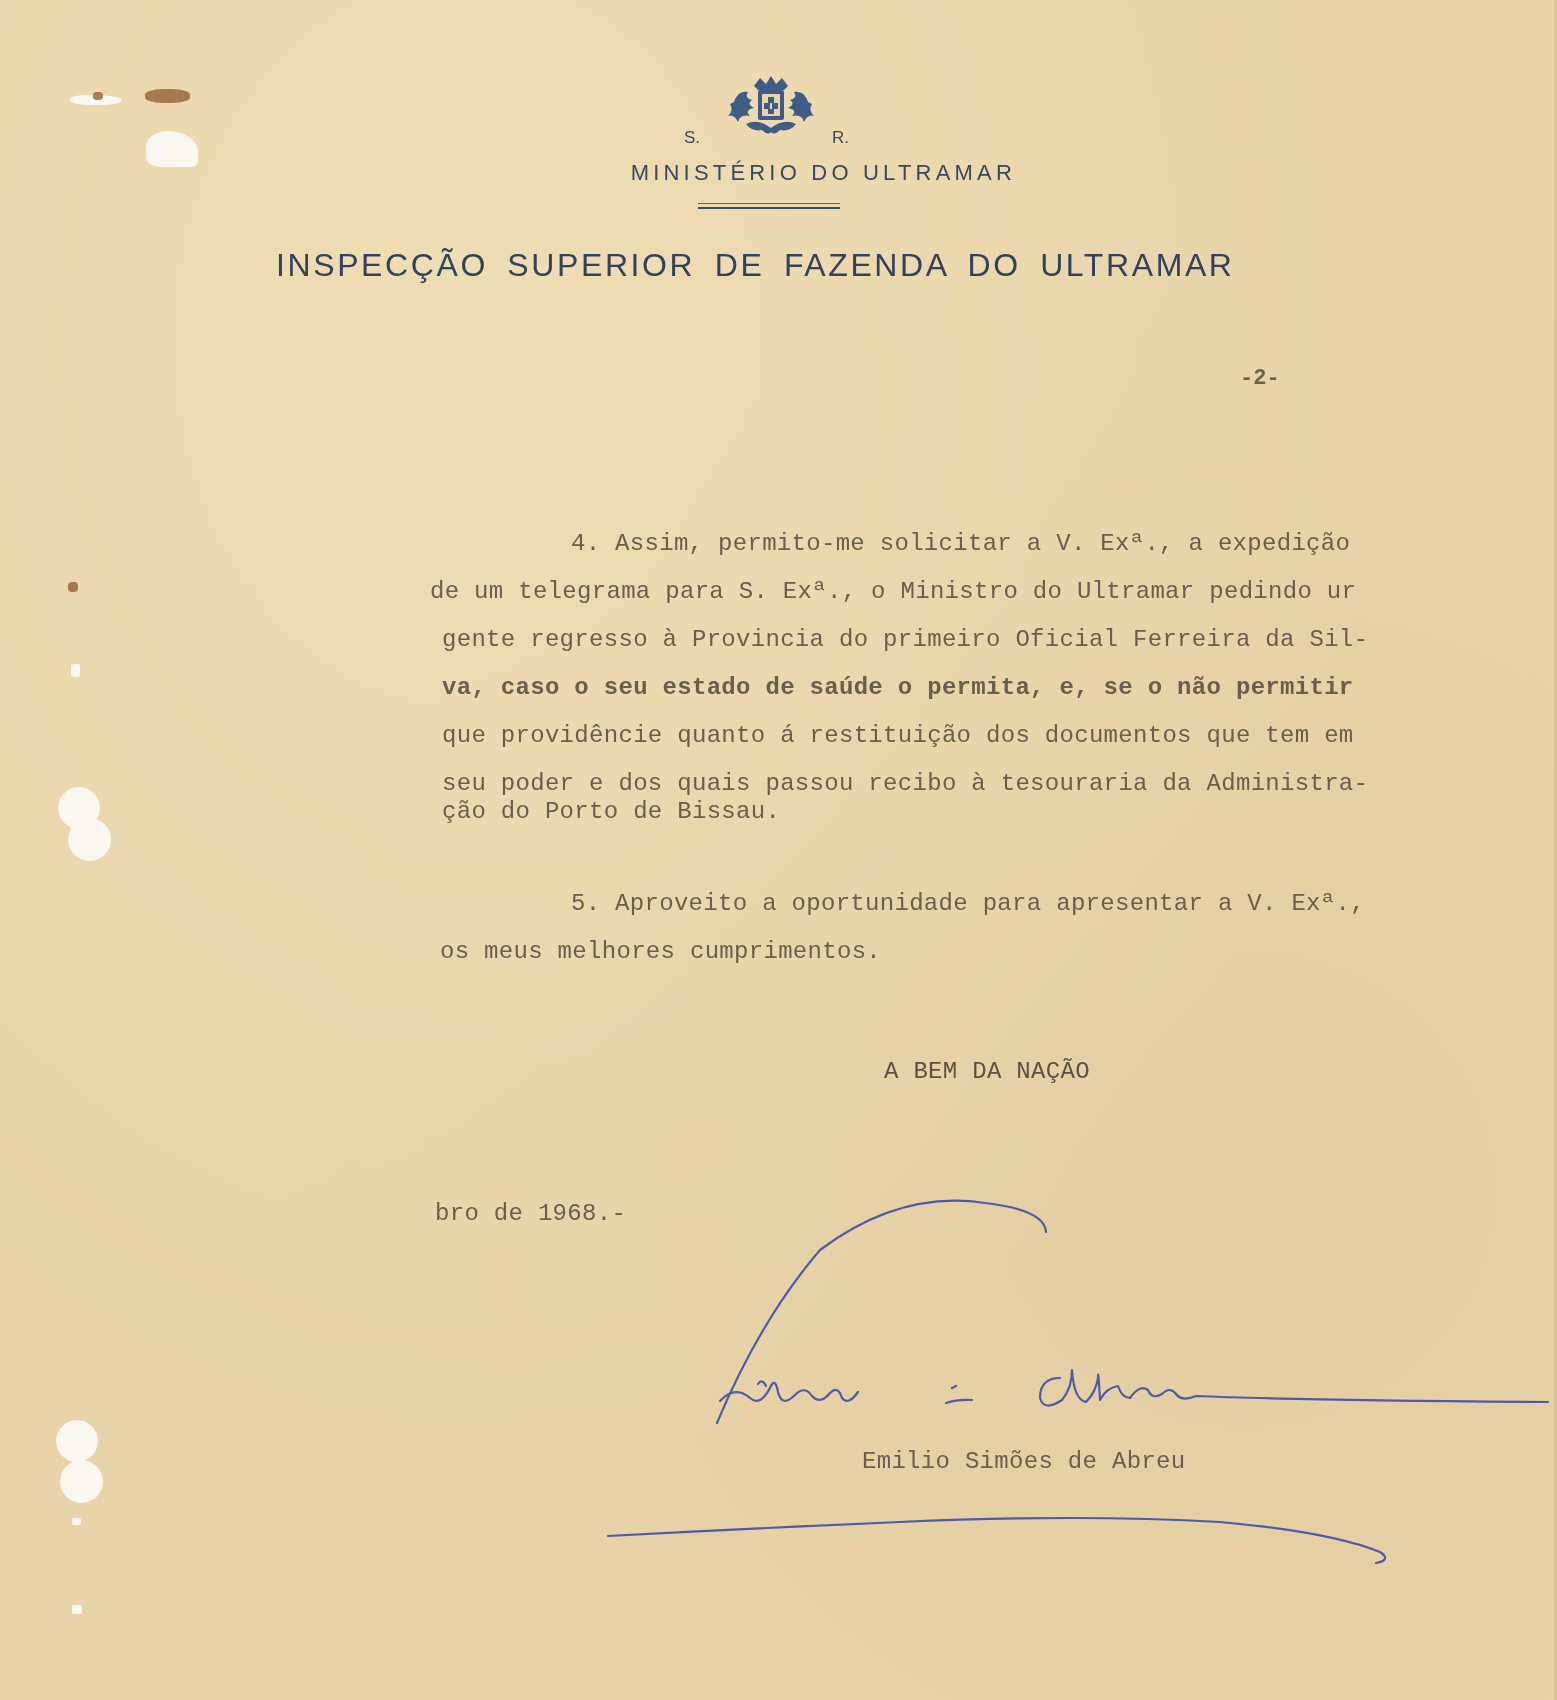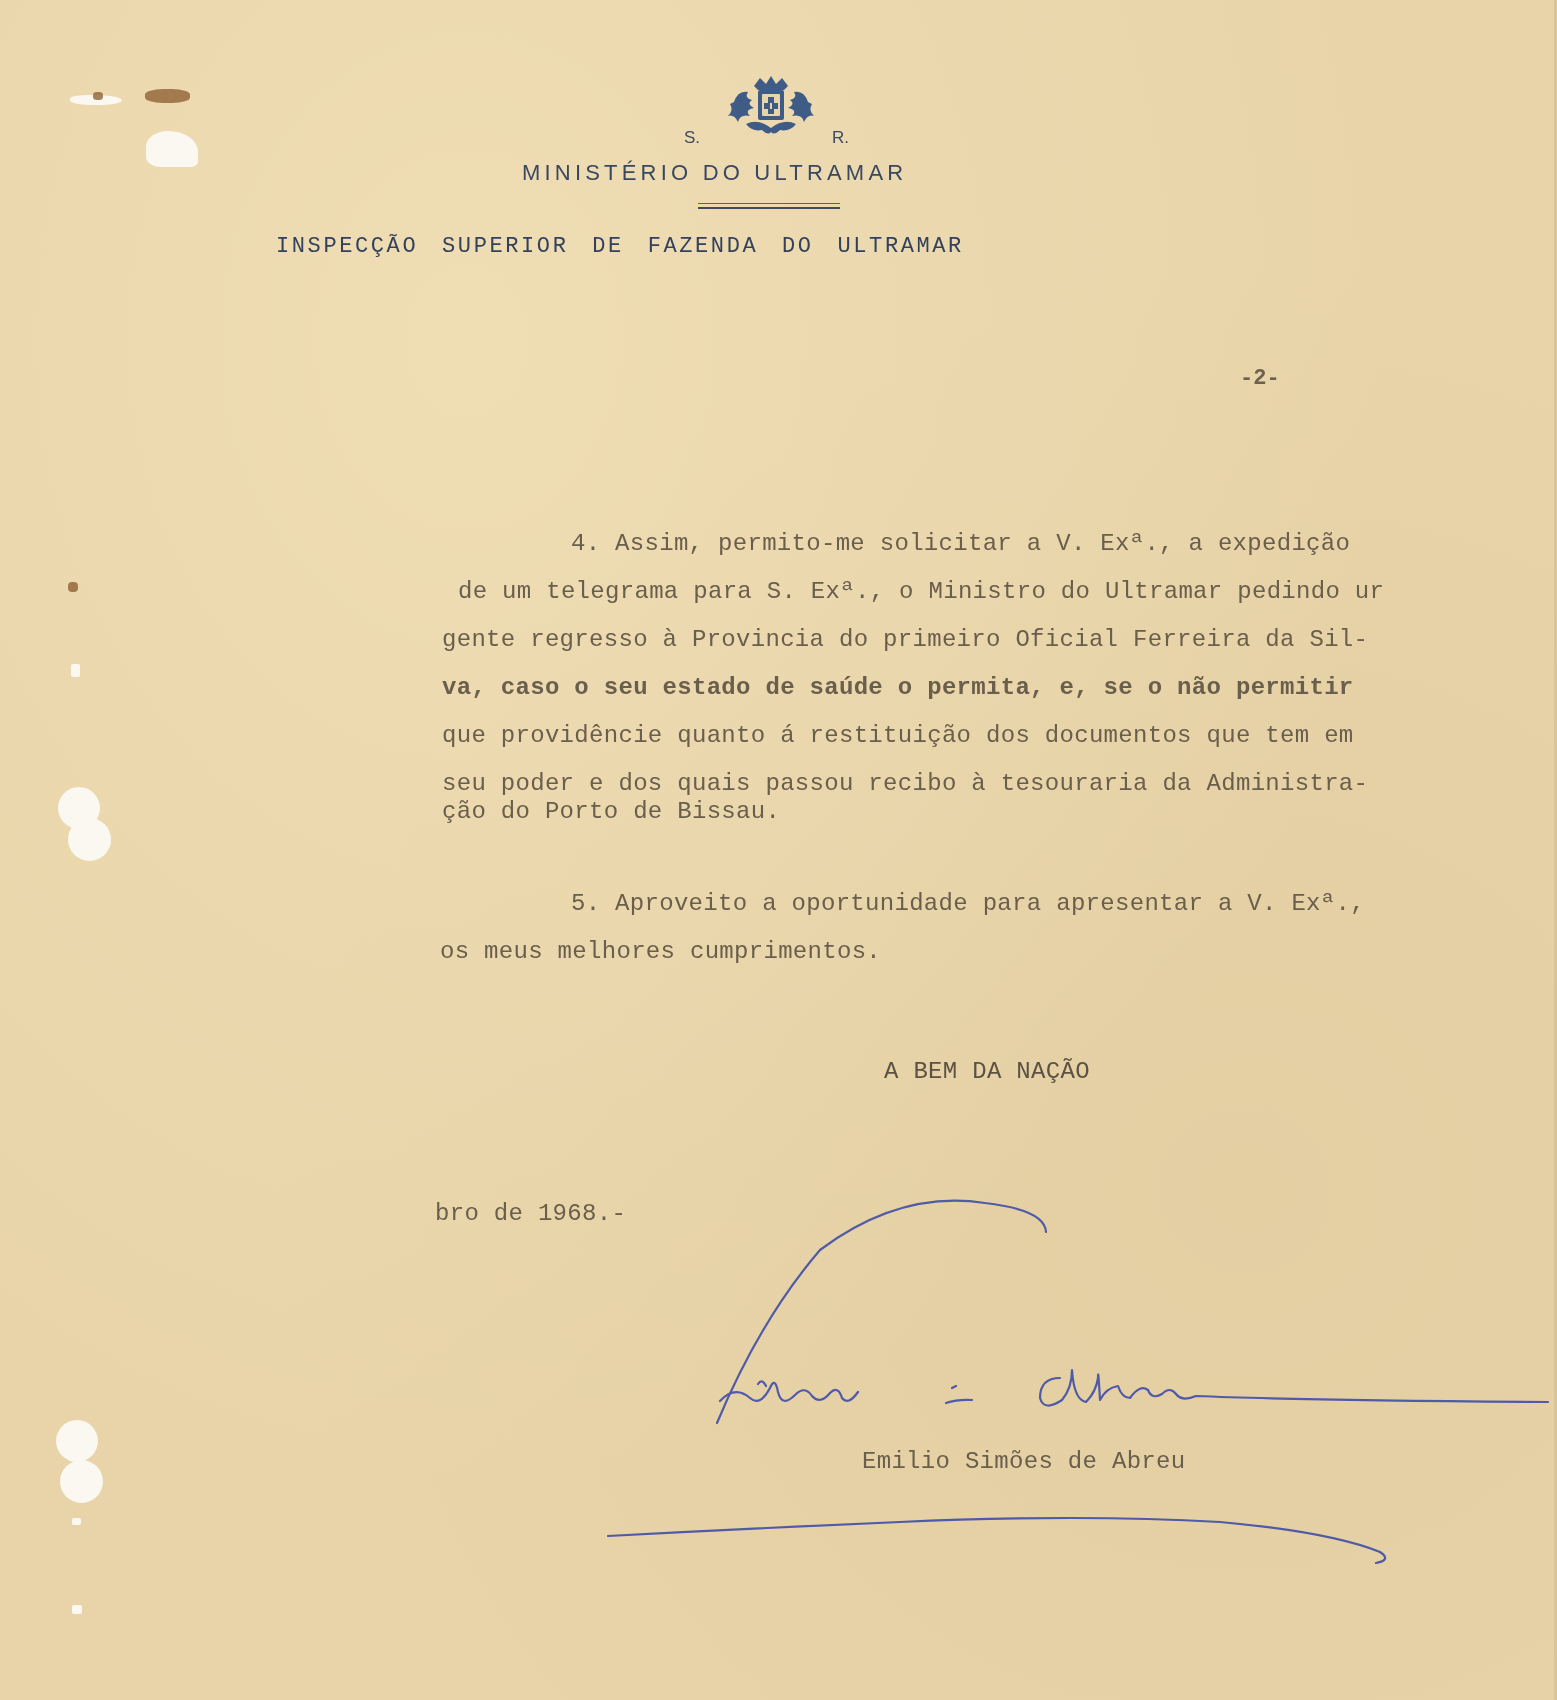--- a/index.html
+++ b/index.html
@@ -9,28 +9,28 @@
     background:
       radial-gradient(ellipse at 30% 20%, rgba(245,228,190,0.55), rgba(0,0,0,0) 60%),
       radial-gradient(ellipse at 80% 70%, rgba(222,200,156,0.45), rgba(0,0,0,0) 55%),
       #e8d4a8;
   }
   .edge-right { position:absolute; top:0; right:0; width:3px; height:1700px; background:#d9c49a; }
   .letterhead { position:absolute; left:0; top:0; width:1557px; }
   .emblem { position:absolute; left:724px; top:72px; width:94px; height:70px; }
   .sr { position:absolute; top:128px; font-family:"Liberation Sans", sans-serif; font-size:17px; color:#3b4a62; }
   .ministry {
-    position:absolute; left:522px; top:160px; width:494px; text-align:left;
+    position:absolute; left:522px; top:160px; width:494px; text-align:right;
     font-family:"Liberation Sans", sans-serif; font-size:22px; letter-spacing:4.2px; color:#394861;
   }
   .rule1 { position:absolute; left:698px; top:203px; width:142px; height:1px; background:#55627a; }
   .rule2 { position:absolute; left:698px; top:207px; width:142px; height:2px; background:#3d4b63; }
   .department {
-    position:absolute; left:276px; top:234px; width:996px;
-    font-family:Liberation Mono, monospace; font-size:22px; letter-spacing:2.6px; word-spacing:8px; color:#33425c; white-space:nowrap;
+    position:absolute; left:276px; top:247px; width:996px;
+    font-family:Liberation Sans, sans-serif; font-size:32px; letter-spacing:2.6px; word-spacing:8px; color:#33425c; white-space:nowrap;
   }
   .pageno { position:absolute; left:1240px; top:366px; font-family:"Liberation Mono", monospace; font-size:22px; font-weight:bold; color:#6d6250; }
   .typed {
     position:absolute; font-family:"Liberation Mono", monospace; font-size:24px; color:#6a5e4c; white-space:nowrap;
     letter-spacing:0.3px;
   }
   .typed.dark { color:#5c5142; }
   .ink { position:absolute; left:0; top:0; width:1557px; height:1700px; pointer-events:none; }
   .hole { position:absolute; background:#fbf8f1; border-radius:50%; }
   .rust { position:absolute; background:#8a5a2c; opacity:0.75; border-radius:40%; }
@@ -79,21 +79,21 @@
     <div class="ministry">MINISTÉRIO DO ULTRAMAR</div>
     <div class="rule1"></div>
     <div class="rule2"></div>
     <div class="department">INSPECÇÃO SUPERIOR DE FAZENDA DO ULTRAMAR</div>
   </div>
 
   <div class="pageno">-2-</div>
 
   <div>
     <div class="typed" style="left:571px;top:530px;">4. Assim, permito-me solicitar a V. Exª., a expedição</div>
-    <div class="typed" style="left:458px;top:578px;">de um telegrama para S. Exª., o Ministro do Ultramar pedindo ur</div>
+    <div class="typed" style="left:430px;top:578px;">de um telegrama para S. Exª., o Ministro do Ultramar pedindo ur</div>
     <div class="typed" style="left:442px;top:626px;">gente regresso à Provincia do primeiro Oficial Ferreira da Sil-</div>
     <div class="typed" style="left:442px;top:674px;font-weight:bold;">va, caso o seu estado de saúde o permita, e, se o não permitir</div>
     <div class="typed" style="left:442px;top:722px;font-family:Liberation Mono, monospace;">que providêncie quanto á restituição dos documentos que tem em</div>
     <div class="typed" style="left:442px;top:770px;">seu poder e dos quais passou recibo à tesouraria da Administra-</div>
     <div class="typed" style="left:442px;top:798px;">ção do Porto de Bissau.</div>
   </div>
 
   <div>
     <div class="typed" style="left:571px;top:890px;">5. Aproveito a oportunidade para apresentar a V. Exª.,</div>
     <div class="typed" style="left:440px;top:938px;">os meus melhores cumprimentos.</div>

